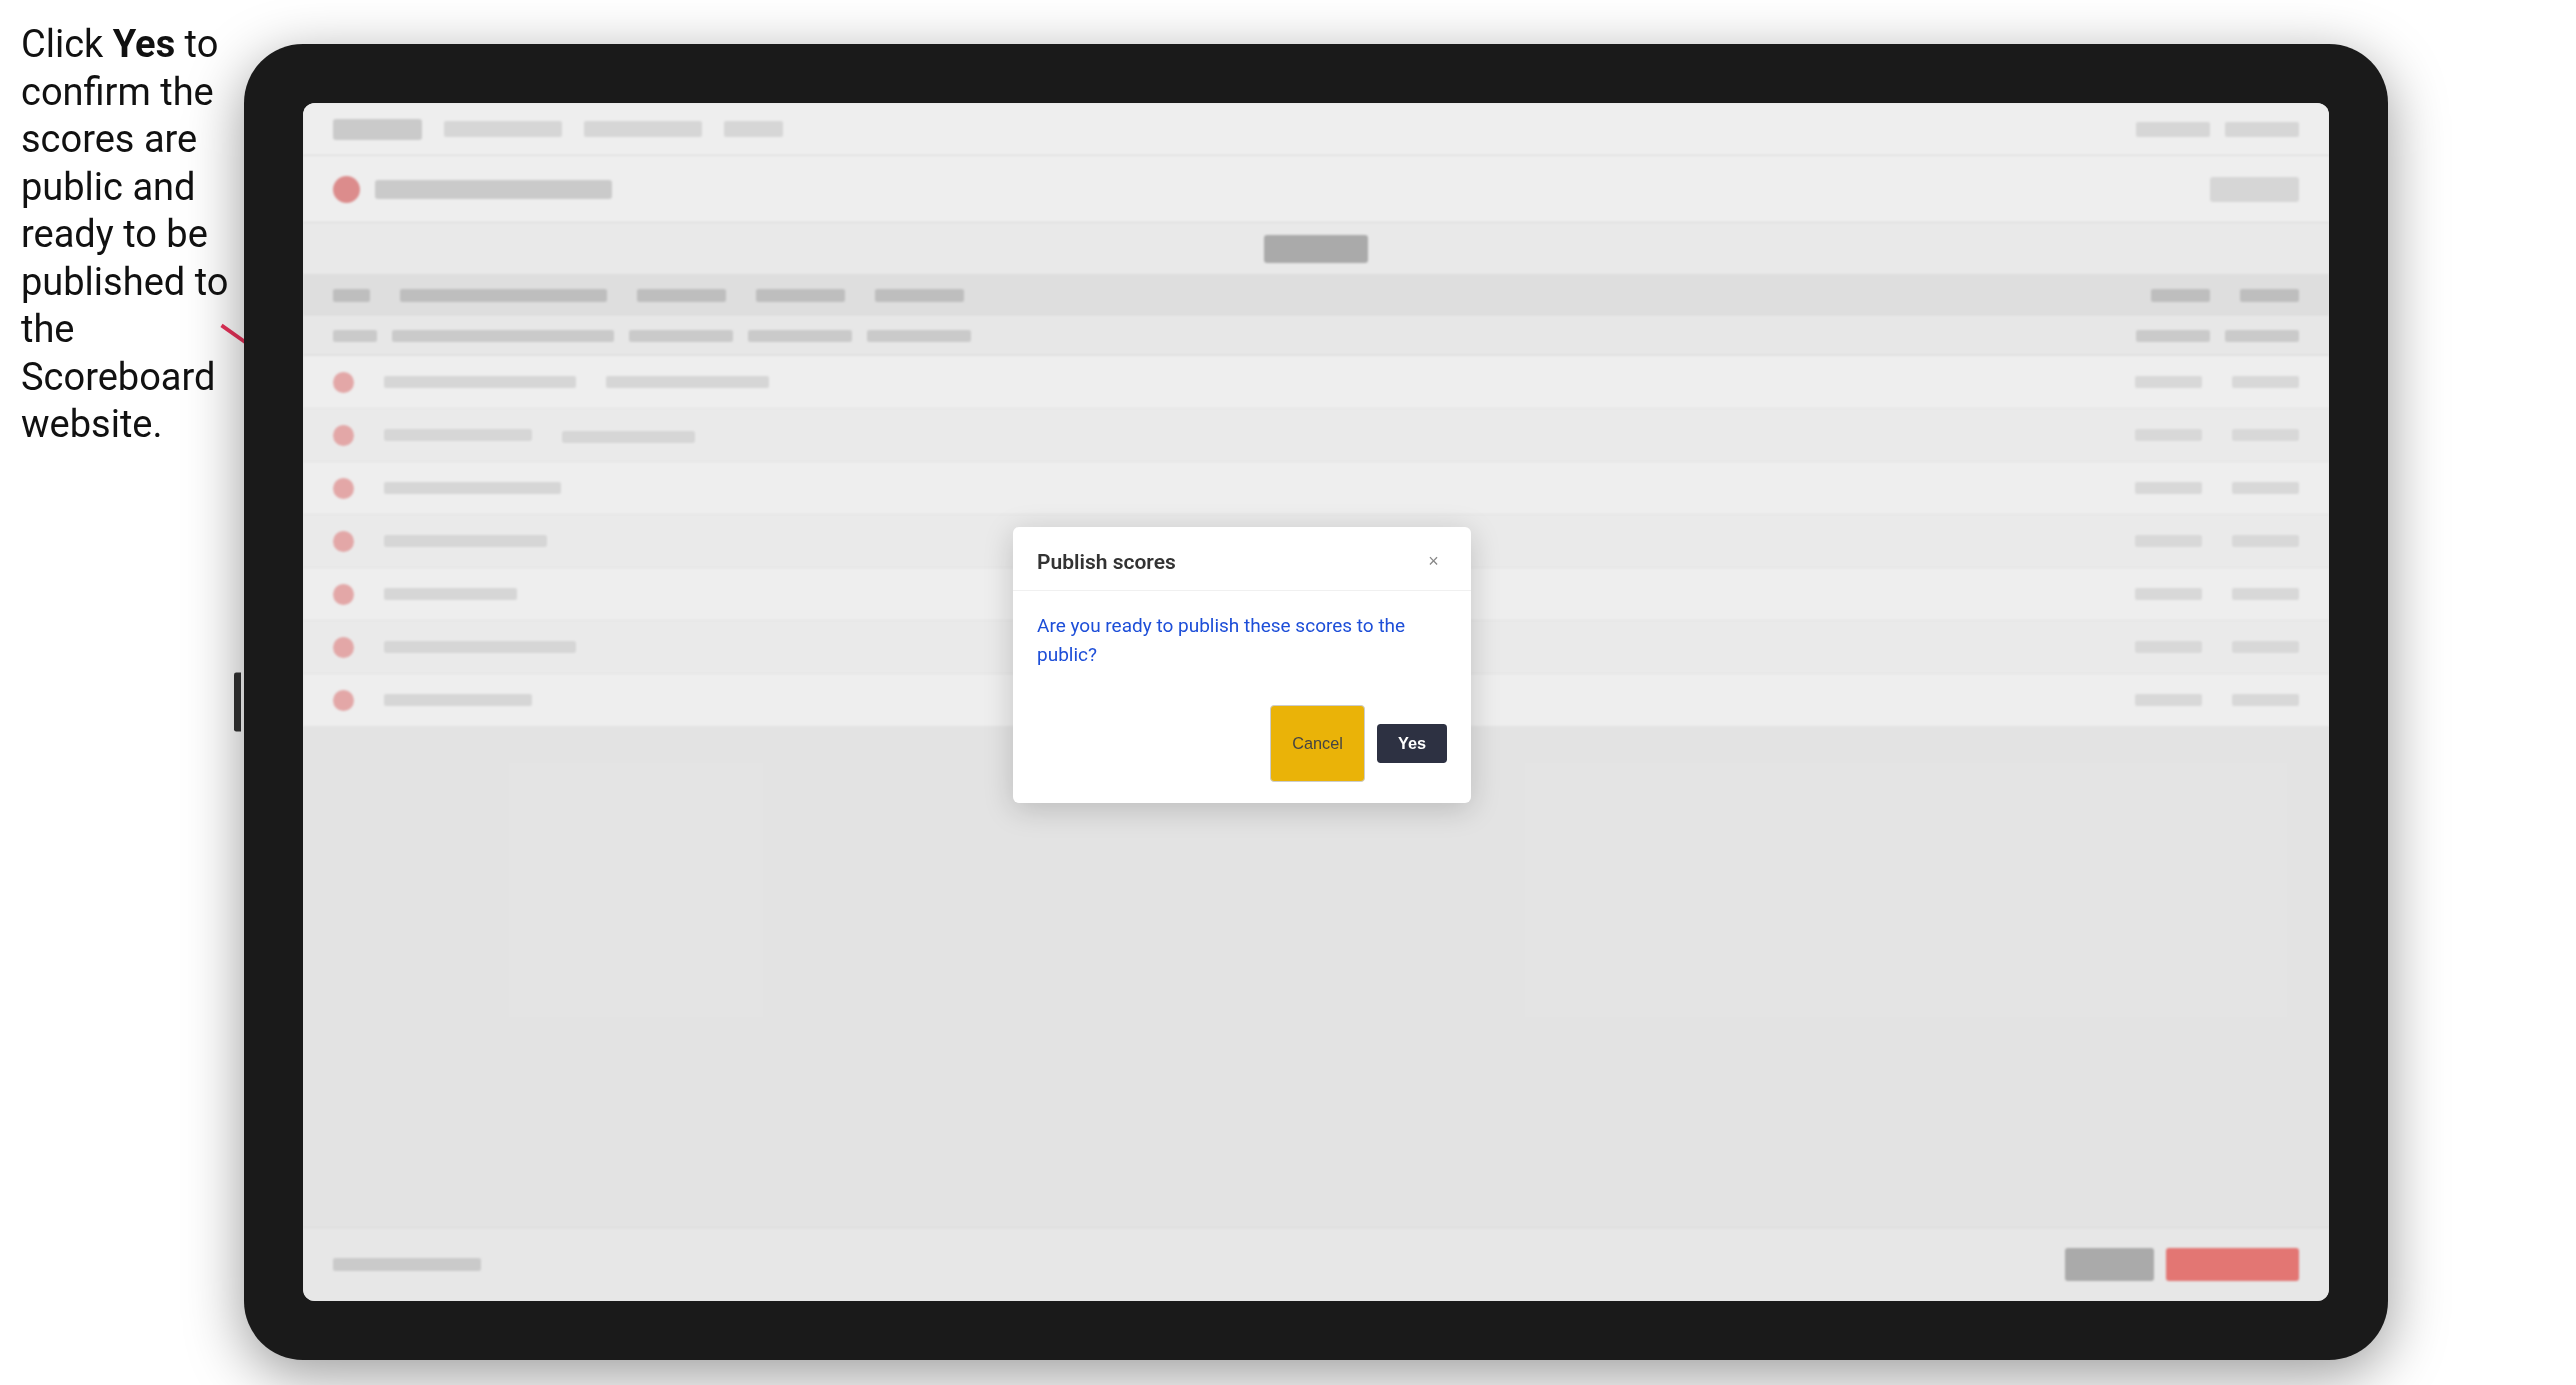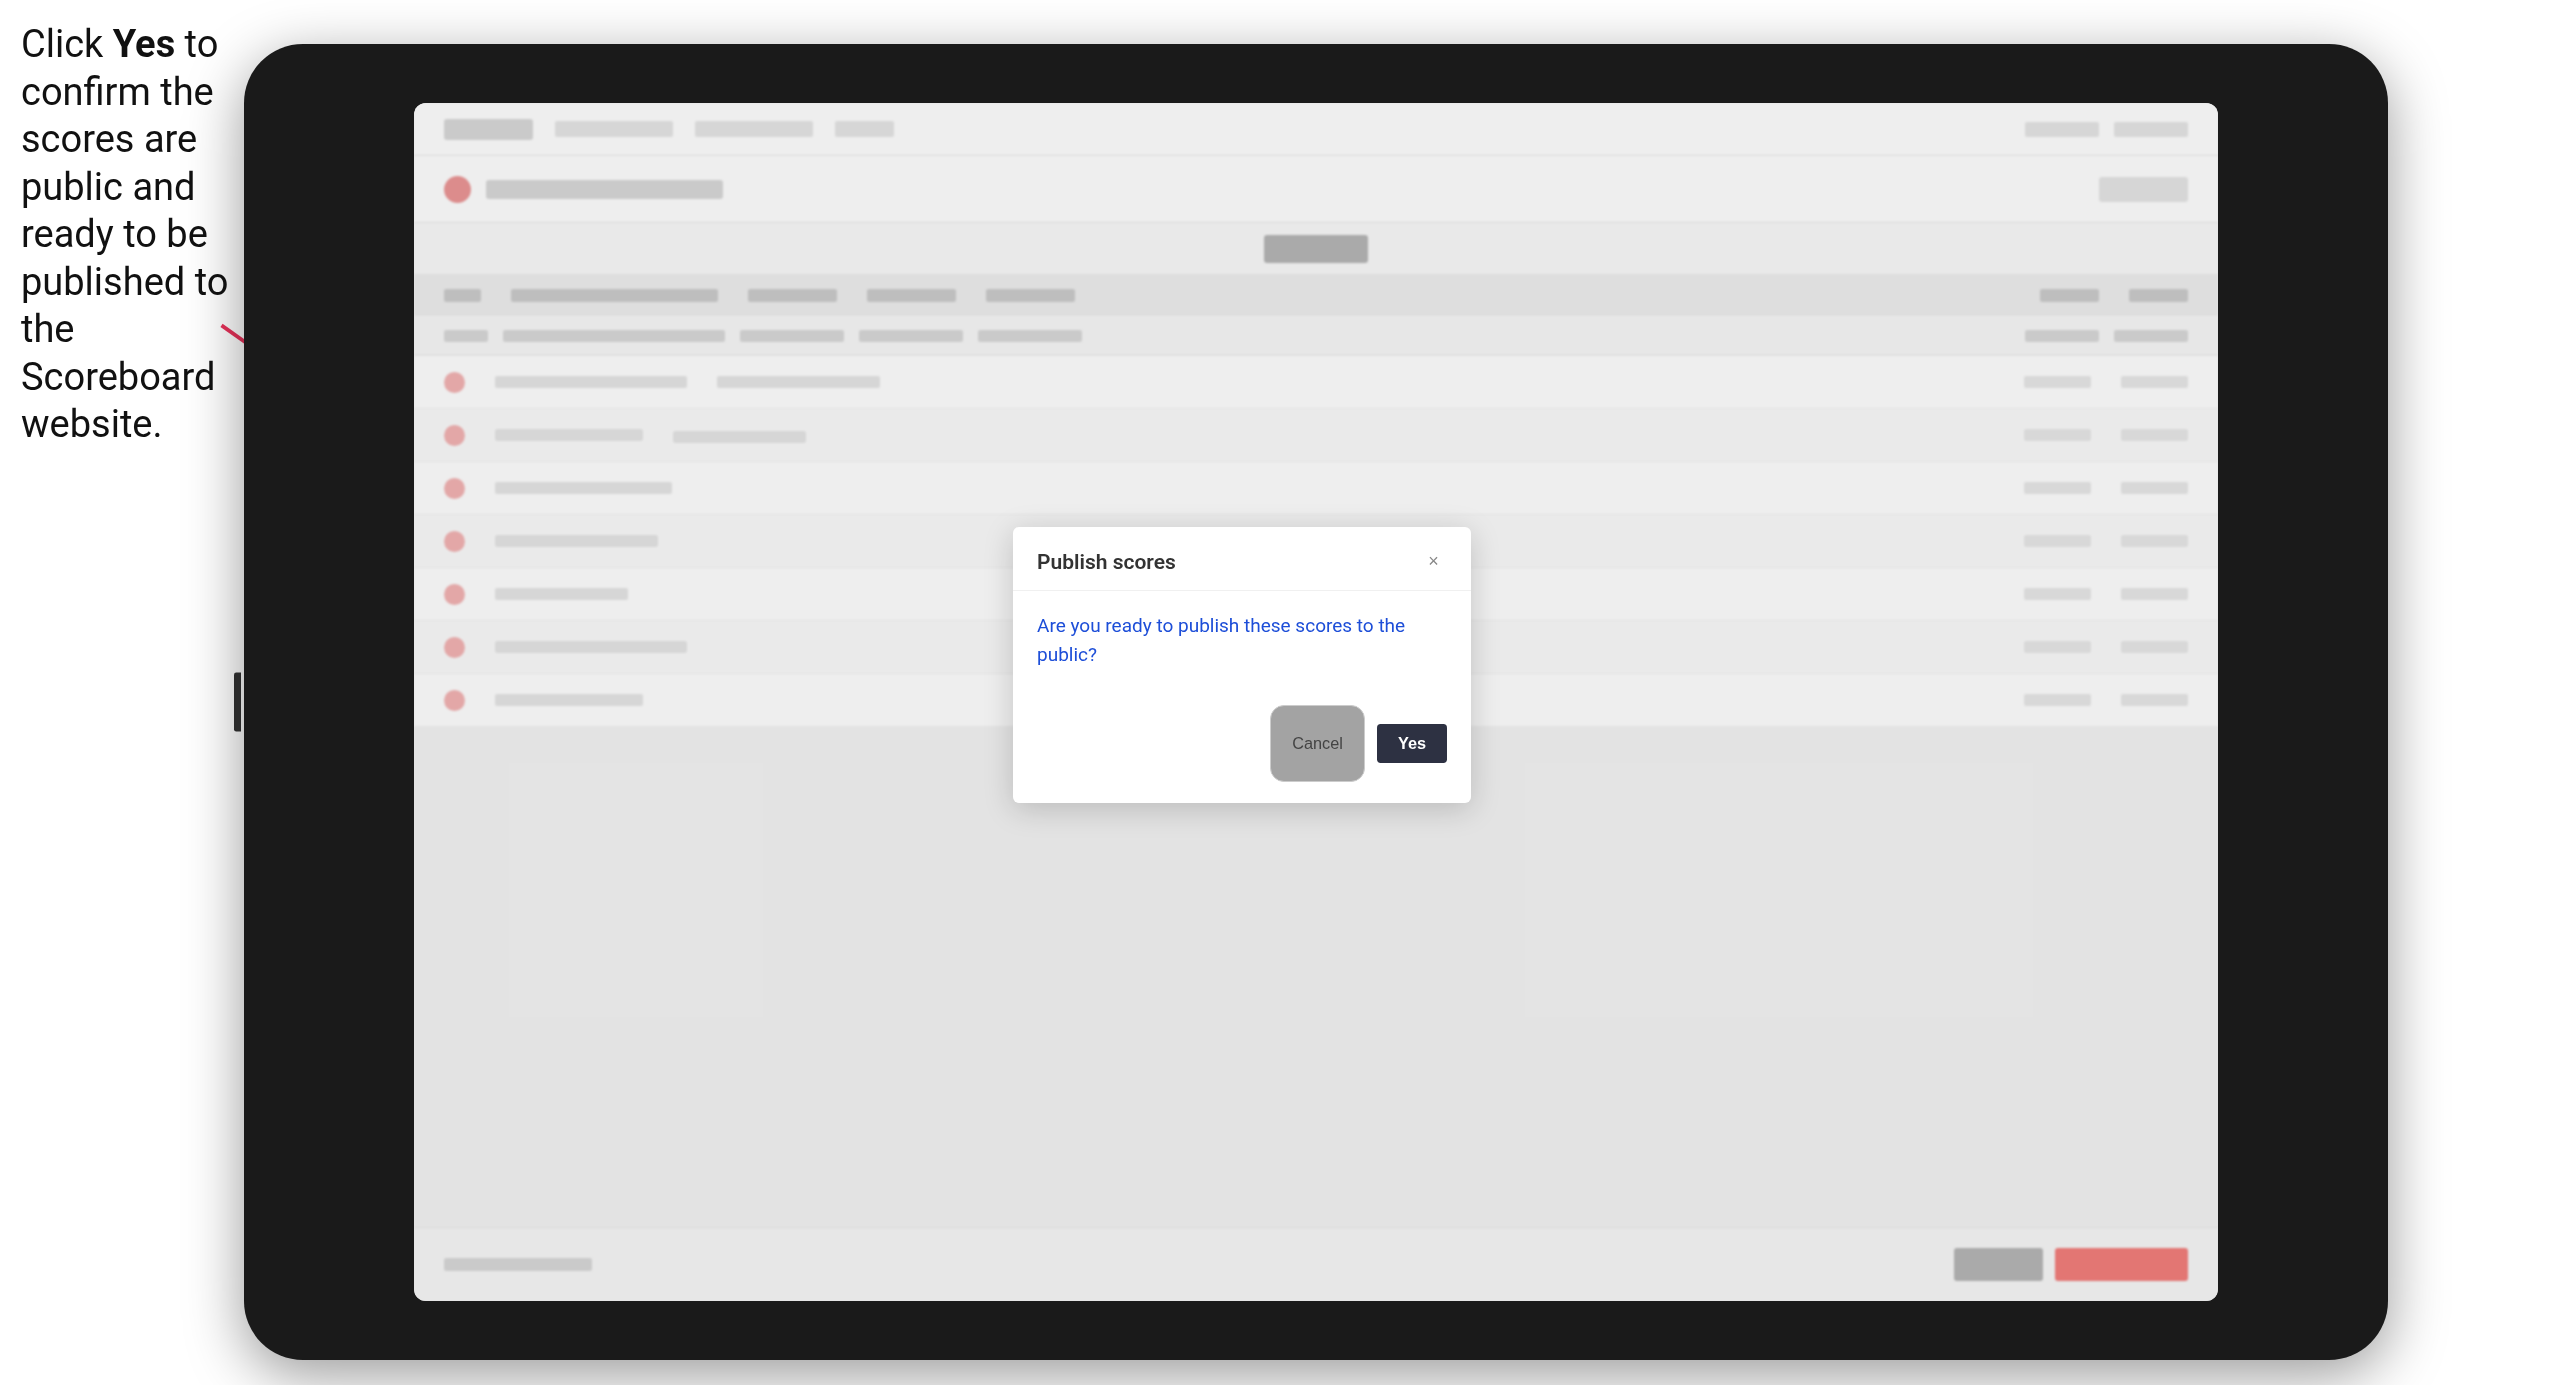--- a/index.html
+++ b/index.html
@@ -48,21 +48,21 @@
       height: 1316px;
       background: #1a1a1a;
       border-radius: 59px;
       box-shadow: 0 15px 59px rgba(0,0,0,0.4);
       display: flex;
       align-items: center;
       justify-content: center;
     }
 
     .tablet-screen {
-      width: 1804px;
+      width: 2026px;
       height: 1198px;
       background: #f0f0f0;
       border-radius: 12px;
       overflow: hidden;
       position: relative;
     }
 
     
     .top-nav {
       position: absolute;
@@ -370,23 +370,23 @@
       align-items: center;
       justify-content: flex-end;
       padding: 15px 24px 21px 24px;
       gap: 12px;
     }
 
     .btn-cancel {
       padding: 28px 21px;
       font-size: 16.3px;
       border: 0.7px solid #cccccc;
-      background: #a3a3a3;
+      background: #eab308;
       color: #444444;
-      border-radius: 14px;
+      border-radius: 4px;
       cursor: pointer;
       font-weight: 500;
     }
 
     .btn-yes {
       padding: 10.4px 21px;
       font-size: 16.3px;
       border: none;
       background: #2d3142;
       color: #ffffff;

